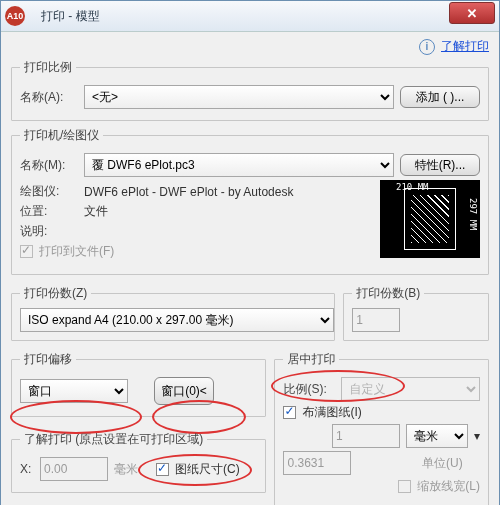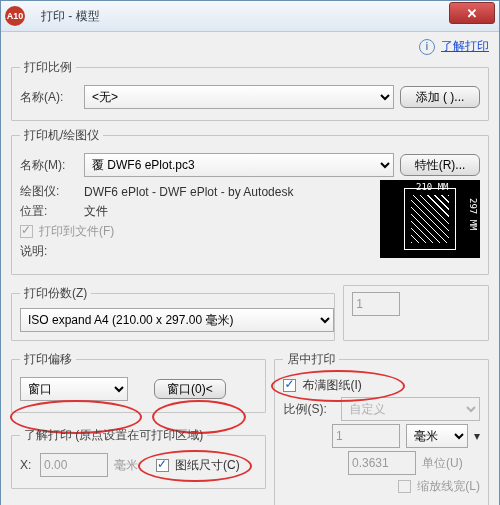--- a/index.html
+++ b/index.html
@@ -12,25 +12,25 @@
 .learn-row{display:flex;justify-content:flex-end;align-items:center;gap:6px;margin-bottom:2px}
 .info-icon{width:14px;height:14px;border:1px solid #5b8ac0;border-radius:50%;color:#5b8ac0;font-size:10px;display:flex;align-items:center;justify-content:center;font-weight:bold}
 .link{color:#1a4ed8;text-decoration:underline;cursor:pointer}
 fieldset{border:1px solid #c6c6c6;border-radius:1px;margin:4px 0 6px 0;padding:6px 8px 8px 8px}
 legend{padding:0 4px;color:#444}
 .row{display:flex;align-items:center;gap:6px;margin:3px 0}
 label.lbl{min-width:58px;color:#444}
 select, input[type=text]{border:1px solid #a7a7a7;background:#fff;font-size:12px;padding:2px 3px;height:18px;box-sizing:content-box}
 select{background:linear-gradient(#fff,#eee)}
 .btn{border:1px solid #888;background:linear-gradient(#fafafa,#ddd);padding:2px 8px;height:22px;font-size:12px;min-width:80px;cursor:pointer;border-radius:6px}
-.btn.sm{min-width:60px;padding:1px 12px;height:20px}
+.btn.sm{min-width:60px;padding:1px 6px;height:28px}
 .preview{background:#000;width:100px;height:78px;position:relative;color:#fff;font-size:9px;font-family:monospace;display:flex;align-items:center;justify-content:center}
 .paper{width:50px;height:60px;border:1px solid #fff;position:relative}
 .paper .hatch{position:absolute;inset:6px;background:repeating-linear-gradient(45deg,#fff 0 1px,transparent 1px 5px)}
-.dim-top{position:absolute;top:2px;left:36px;font-size:9px}
+.dim-top{position:absolute;top:2px;left:16px;font-size:9px}
 .dim-right{position:absolute;right:2px;top:18px;writing-mode:vertical-rl;font-size:9px}
 .two-col{display:flex;gap:8px}
 .two-col>fieldset{flex:1}
 .disabled{color:#9a9a9a}
 input[disabled],select[disabled]{background:#f0f0f0;color:#9a9a9a}
 .ellipse{position:absolute;border:2px solid #d33;border-radius:50%;pointer-events:none}
 .chk{appearance:none;width:13px;height:13px;border:1px solid #888;background:#fff;position:relative;margin:0}
 .chk:checked::after{content:"✓";position:absolute;top:-3px;left:0;color:#1558c0;font-size:12px}
 .chk.dis:checked::after{color:#9a9a9a}
 .chk.dis{border-color:#bbb}
@@ -70,44 +70,45 @@
       <div class="row" style="align-items:flex-start">
         <div style="flex:1">
           <div class="row">
               <label class="lbl">绘图仪:</label>
               <span>DWF6 ePlot - DWF ePlot - by Autodesk</span>
             </div>
           <div class="row">
               <label class="lbl">位置:</label>
               <span>文件</span>
             </div>
+          <div class="row">
+              <label class="lbl">说明:</label>
+            </div>
           <div class="row disabled">
               <input type="checkbox" class="chk dis" checked="" disabled="" style="">
               <span>打印到文件(F)</span>
-            </div>
-          <div class="row">
-              <label class="lbl">说明:</label>
             </div>
         </div>
         <div class="preview">
           <span class="dim-top">210 MM</span>
           <span class="dim-right">297 MM</span>
           <div class="paper">
               <div class="hatch"></div>
             </div>
         </div>
       </div>
     </fieldset>
 
     <div class="two-col">
       <fieldset style="flex:2.4">
         <legend>打印份数(Z)</legend>
         <select style="width:100%"><option>ISO expand A4 (210.00 x 297.00 毫米)</option></select>
       </fieldset>
       <fieldset style="flex:1">
+        <legend>打印份数(B)</legend>
         <input type="text" disabled="" style="width: 40px;" value="1">
       </fieldset>
     </div>
 
     <div class="two-col">
       <div style="flex:1.3;display:flex;flex-direction:column;gap:4px">
         <fieldset style="position:relative">
           <legend>打印偏移</legend>
           <div class="row">
             <select style="width:100px"><option>窗口</option></select>
@@ -127,33 +128,33 @@
             <span>图纸尺寸(C)</span>
           </div>
 
           <div class="ellipse" style="left:126px;top:6px;width:110px;height:28px"></div>
         </fieldset>
       </div>
 
       <fieldset style="flex:1;position:relative">
         <legend>居中打印</legend>
         <div class="row">
+            <label class="lbl" style="min-width:52px">比例(S):</label>
+            <select disabled="" style="flex:1"><option>自定义</option></select>
+          </div>
+        <div class="row">
             <input type="checkbox" class="chk" checked="" style="">
             <span>布满图纸(I)</span>
-          </div>
-        <div class="row">
-            <label class="lbl" style="min-width:52px">比例(S):</label>
-            <select disabled="" style="flex:1"><option>自定义</option></select>
           </div>
         <div class="row" style="justify-content:flex-end">
           <input type="text" style="width: 60px;" disabled="" value="1">
           <select style="width:54px"><option>毫米</option></select>
           <span>▾</span>
         </div>
-        <div class="row" style="justify-content:flex-end">
+        <div class="row" style="justify-content:space-between">
           <input type="text" style="width: 60px;" disabled="" value="0.3631">
           <span class="disabled" style="width:58px">单位(U)</span>
         </div>
         <div class="row disabled" style="justify-content:flex-end">
             <input type="checkbox" class="chk dis" disabled="" style="">
             <span>缩放线宽(L)</span>
           </div>
         <div class="ellipse" style="left:-4px;top:2px;width:130px;height:28px"></div>
       </fieldset>
     </div>

